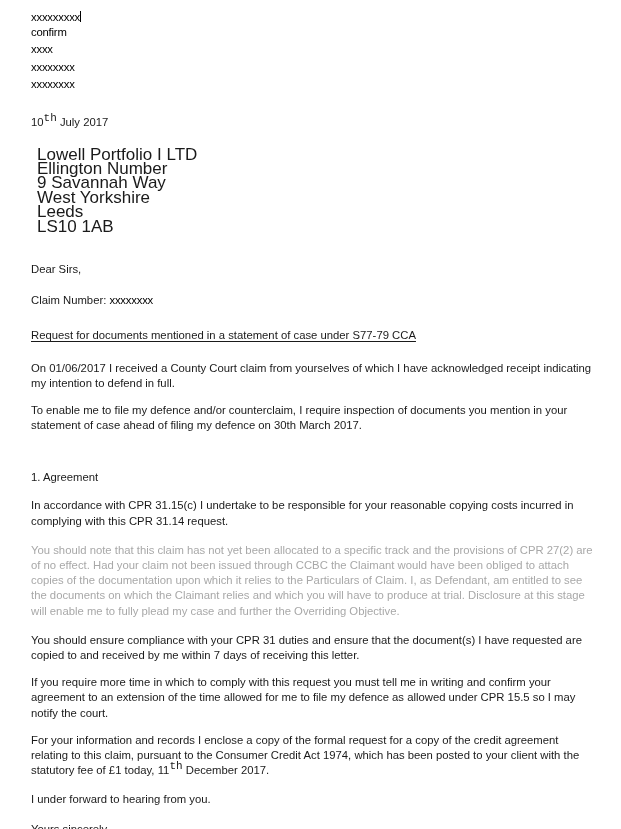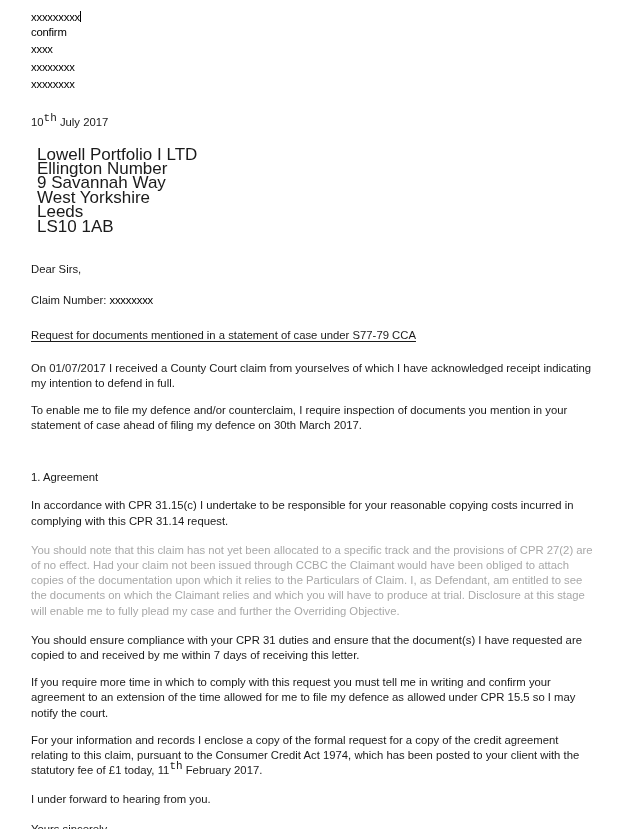--- a/index.html
+++ b/index.html
@@ -141,21 +141,21 @@
     <div class="spacer-16"></div>
 
     <div class="line"><span>Claim Number: </span><span class="redacted squiggle">xxxxxxxx</span></div>
 
     <div class="spacer-18"></div>
 
     <div class="line subject">Request for documents mentioned in a statement of case under S77-79 CCA</div>
 
     <div class="spacer-18"></div>
 
-    <p class="para">On 01/07/2017 I received a County Court claim from yourselves of which I have acknowledged receipt indicating my intention to defend in full.</p>
+    <p class="para">On 01/06/2017 I received a County Court claim from yourselves of which I have acknowledged receipt indicating my intention to defend in full.</p>
 
     <div class="spacer-12"></div>
 
     <p class="para">To enable me to file my defence and/or counterclaim, I require inspection of documents you mention in your statement of case ahead of filing my defence on 30th March 2017.</p>
 
     <div class="spacer-12"></div>
 
     <div>
       <div class="list-item">1. Agreement</div>
     </div>
@@ -171,21 +171,21 @@
     <div class="spacer-14"></div>
 
     <p class="para">You should ensure compliance with your CPR 31 duties and ensure that the document(s) I have requested are copied to and received by me within 7 days of receiving this letter.</p>
 
     <div class="spacer-12"></div>
 
     <p class="para">If you require more time in which to comply with this request you must tell me in writing and confirm your agreement to an extension of the time allowed for me to file my defence as allowed under CPR 15.5 so I may notify the court.</p>
 
     <div class="spacer-12"></div>
 
-    <p class="para"><span>For your information and records I enclose a copy of the formal request for a copy of the credit agreement relating to this claim, pursuant to the Consumer Credit Act 1974, which has been posted to your client with the statutory fee of £1 today, 11</span><sup>th</sup><span> February 2017.</span></p>
+    <p class="para"><span>For your information and records I enclose a copy of the formal request for a copy of the credit agreement relating to this claim, pursuant to the Consumer Credit Act 1974, which has been posted to your client with the statutory fee of £1 today, 11</span><sup>th</sup><span> December 2017.</span></p>
 
     <div class="spacer-14"></div>
 
     <p class="para">I under forward to hearing from you.</p>
 
     <div class="spacer-14"></div>
 
     <p class="para">Yours sincerely</p>
 
     <div class="spacer-34"></div>

